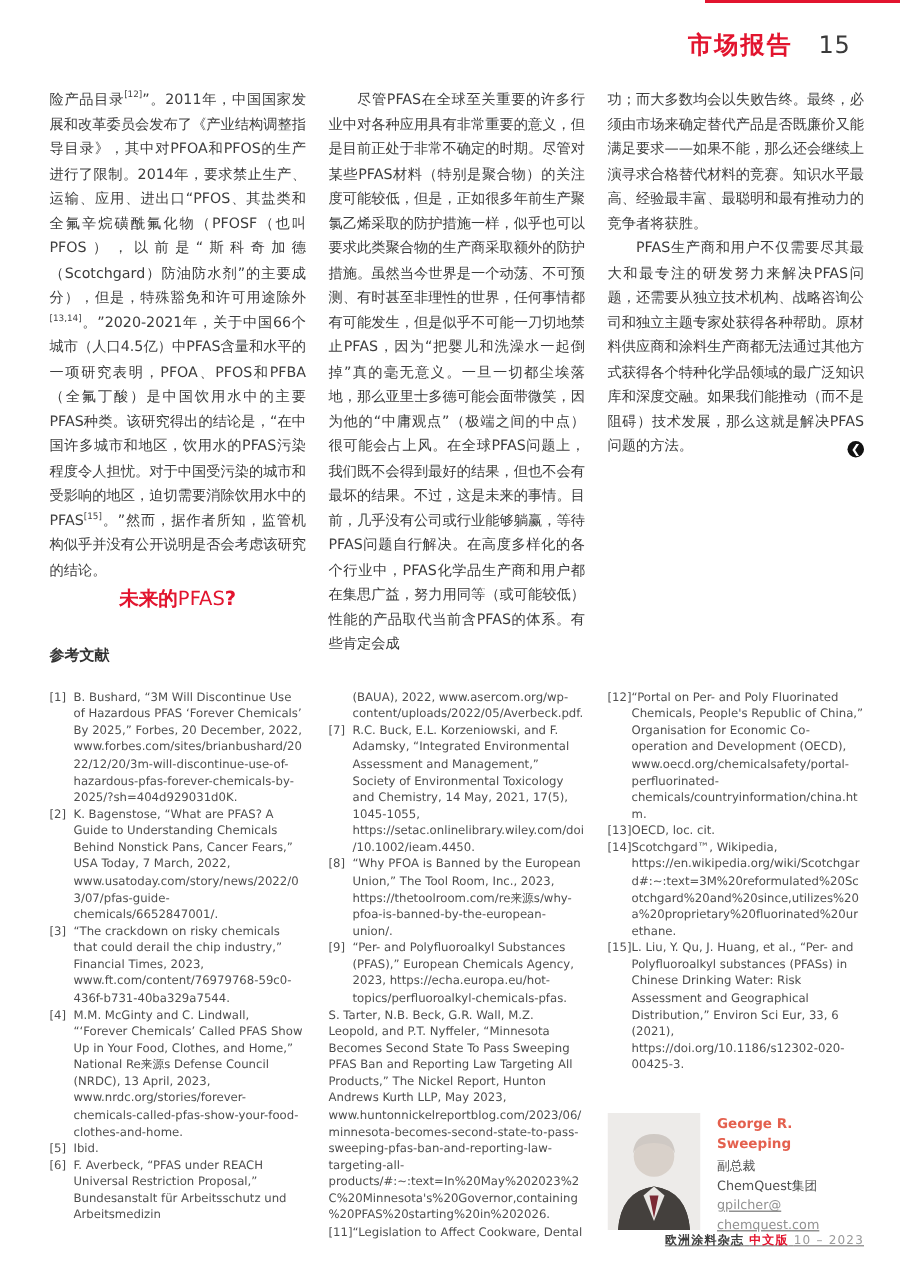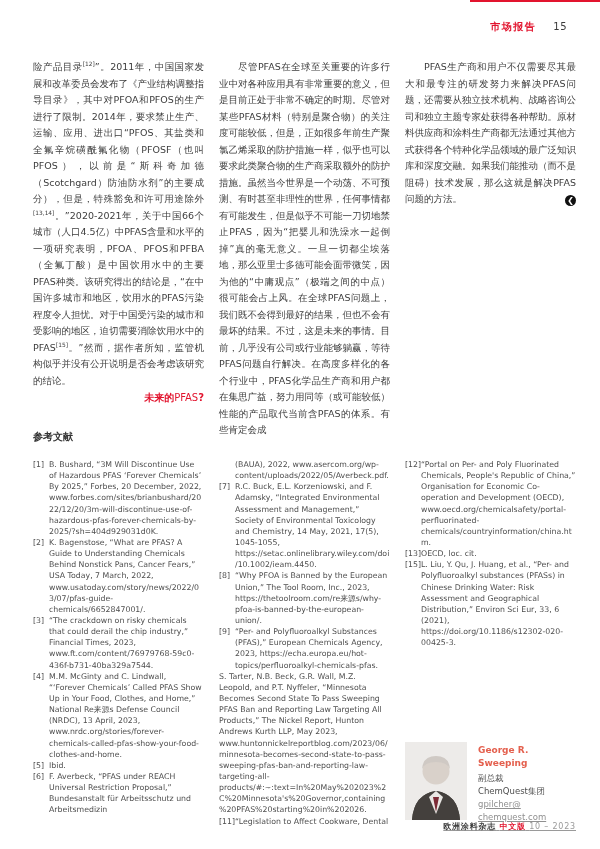--- a/index.html
+++ b/index.html
@@ -7,31 +7,31 @@
     --author-red:#e4604e;
     --body:#3d3d3d;
     --ref:#4e4e4e;
   }
   html,body{margin:0;padding:0;background:#fff;}
   body{font-family:"DejaVu Sans","Liberation Sans",sans-serif;}
   .page{position:relative;width:600px;height:849px;background:#ffffff;overflow:hidden;}
 
   .top-accent{position:absolute;top:0;left:470px;width:130px;height:2px;background:var(--red);}
 
-  .header{position:absolute;top:20px;right:33px;font-size:10px;display:flex;align-items:baseline;gap:17px;}
+  .header{position:absolute;top:20px;right:33px;font-size:16px;display:flex;align-items:baseline;gap:17px;}
   .header .section{color:var(--red);font-weight:bold;letter-spacing:1.5px;}
   .header .pagenum{color:#3a3a3a;letter-spacing:.5px;}
 
   .columns{position:absolute;top:59px;left:33px;width:543px;display:flex;gap:15px;}
   .col{flex:1;min-width:0;font-size:9.5px;line-height:1.74;text-align:justify;color:var(--body);}
   .col p{margin:0;}
   .col p.indent{text-indent:2em;}
   .col b{font-weight:normal;}
   .col sup{font-size:.62em;line-height:0;}
-  .future-heading{margin-top:12px;color:var(--red);font-weight:bold;font-size:10px;text-align:right;}
+  .future-heading{margin-top:12px;color:var(--red);font-weight:bold;font-size:13px;text-align:center;}
   .endwrap{position:relative;}
   .endicon{position:absolute;right:0;bottom:2px;width:11px;height:11px;background:#111;color:#fff;
     border-radius:50%;font-size:8px;line-height:11px;text-align:center;font-weight:bold;}
 
   .refs{position:absolute;top:430px;left:33px;width:543px;}
   .refs-title{margin:0 0 15px 0;font-size:10px;font-weight:bold;color:#333;}
   .refs-cols{display:flex;gap:15px;}
   .refs-col{flex:1;min-width:0;}
   .ref{display:flex;font-size:7.8px;line-height:1.43;color:var(--ref);text-align:left;}
   .ref-label{flex:0 0 16px;}
@@ -61,20 +61,21 @@
 
   <div class="columns">
     <div class="col">
       <p>险产品目录<sup>[12]</sup>”。<b>2011</b>年，中国国家发展和改革委员会发布了《产业结构调整指导目录》，其中对<b>PFOA</b>和<b>PFOS</b>的生产进行了限制。<b>2014</b>年，要求禁止生产、运输、应用、进出口“<b>PFOS</b>、其盐类和全氟辛烷磺酰氟化物（<b>PFOSF</b>（也叫<b>PFOS</b>），以前是“斯科奇加德（<b>Scotchgard</b>）防油防水剂”的主要成分），但是，特殊豁免和许可用途除外<sup>[13,14]</sup>。”<b>2020-2021</b>年，关于中国<b>66</b>个城市（人口<b>4.5</b>亿）中<b>PFAS</b>含量和水平的一项研究表明，<b>PFOA</b>、<b>PFOS</b>和<b>PFBA</b>（全氟丁酸）是中国饮用水中的主要<b>PFAS</b>种类。该研究得出的结论是，“在中国许多城市和地区，饮用水的<b>PFAS</b>污染程度令人担忧。对于中国受污染的城市和受影响的地区，迫切需要消除饮用水中的<b>PFAS</b><sup>[15]</sup>。”然而，据作者所知，监管机构似乎并没有公开说明是否会考虑该研究的结论。</p>
       <p class="future-heading">未来的<b>PFAS</b>?</p>
     </div>
     <div class="col">
       <p class="indent">尽管<b>PFAS</b>在全球至关重要的许多行业中对各种应用具有非常重要的意义，但是目前正处于非常不确定的时期。尽管对某些<b>PFAS</b>材料（特别是聚合物）的关注度可能较低，但是，正如很多年前生产聚氯乙烯采取的防护措施一样，似乎也可以要求此类聚合物的生产商采取额外的防护措施。虽然当今世界是一个动荡、不可预测、有时甚至非理性的世界，任何事情都有可能发生，但是似乎不可能一刀切地禁止<b>PFAS</b>，因为“把婴儿和洗澡水一起倒掉”真的毫无意义。一旦一切都尘埃落地，那么亚里士多德可能会面带微笑，因为他的“中庸观点”（极端之间的中点）很可能会占上风。在全球<b>PFAS</b>问题上，我们既不会得到最好的结果，但也不会有最坏的结果。不过，这是未来的事情。目前，几乎没有公司或行业能够躺赢，等待<b>PFAS</b>问题自行解决。在高度多样化的各个行业中，<b>PFAS</b>化学品生产商和用户都在集思广益，努力用同等（或可能较低）性能的产品取代当前含<b>PFAS</b>的体系。有些肯定会成</p>
     </div>
     <div class="col">
+      <p>功；而大多数均会以失败告终。最终，必须由市场来确定替代产品是否既廉价又能满足要求——如果不能，那么还会继续上演寻求合格替代材料的竞赛。知识水平最高、经验最丰富、最聪明和最有推动力的竞争者将获胜。</p>
       <span class="endwrap">
         <p class="indent"><b>PFAS</b>生产商和用户不仅需要尽其最大和最专注的研发努力来解决<b>PFAS</b>问题，还需要从独立技术机构、战略咨询公司和独立主题专家处获得各种帮助。原材料供应商和涂料生产商都无法通过其他方式获得各个特种化学品领域的最广泛知识库和深度交融。如果我们能推动（而不是阻碍）技术发展，那么这就是解决<b>PFAS</b>问题的方法。</p>
         <span class="endicon">❮</span>
       </span>
     </div>
   </div>
 
   <div class="refs">
     <p class="refs-title">参考文献</p>
     <div class="refs-cols">
@@ -132,20 +133,24 @@
       <div class="refs-col">
           <div class="ref">
             <span class="ref-label">[12]</span>
             <span class="ref-text">“Portal on Per- and Poly Fluorinated Chemicals, People's Republic of China,” Organisation for Economic Co-operation and Development (OECD), www.oecd.org/chemicalsafety/portal-perfluorinated-chemicals/countryinformation/china.htm.</span>
           </div>
           <div class="ref">
             <span class="ref-label">[13]</span>
             <span class="ref-text">OECD, loc. cit.</span>
           </div>
           <div class="ref">
+            <span class="ref-label">[14]</span>
+            <span class="ref-text">Scotchgard™, Wikipedia, https://en.wikipedia.org/wiki/Scotchgard#:~:text=3M%20reformulated%20Scotchgard%20and%20since,utilizes%20a%20proprietary%20fluorinated%20urethane.</span>
+          </div>
+          <div class="ref">
             <span class="ref-label">[15]</span>
             <span class="ref-text">L. Liu, Y. Qu, J. Huang, et al., “Per- and Polyfluoroalkyl substances (PFASs) in Chinese Drinking Water: Risk Assessment and Geographical Distribution,” Environ Sci Eur, 33, 6 (2021), https://doi.org/10.1186/s12302-020-00425-3.</span>
           </div>
         </div>
     </div>
   </div>
 
   <div class="author">
     <svg class="author-photo" viewBox="0 0 62 78" xmlns="http://www.w3.org/2000/svg">
       <rect width="62" height="78" fill="#edebe9"></rect>

